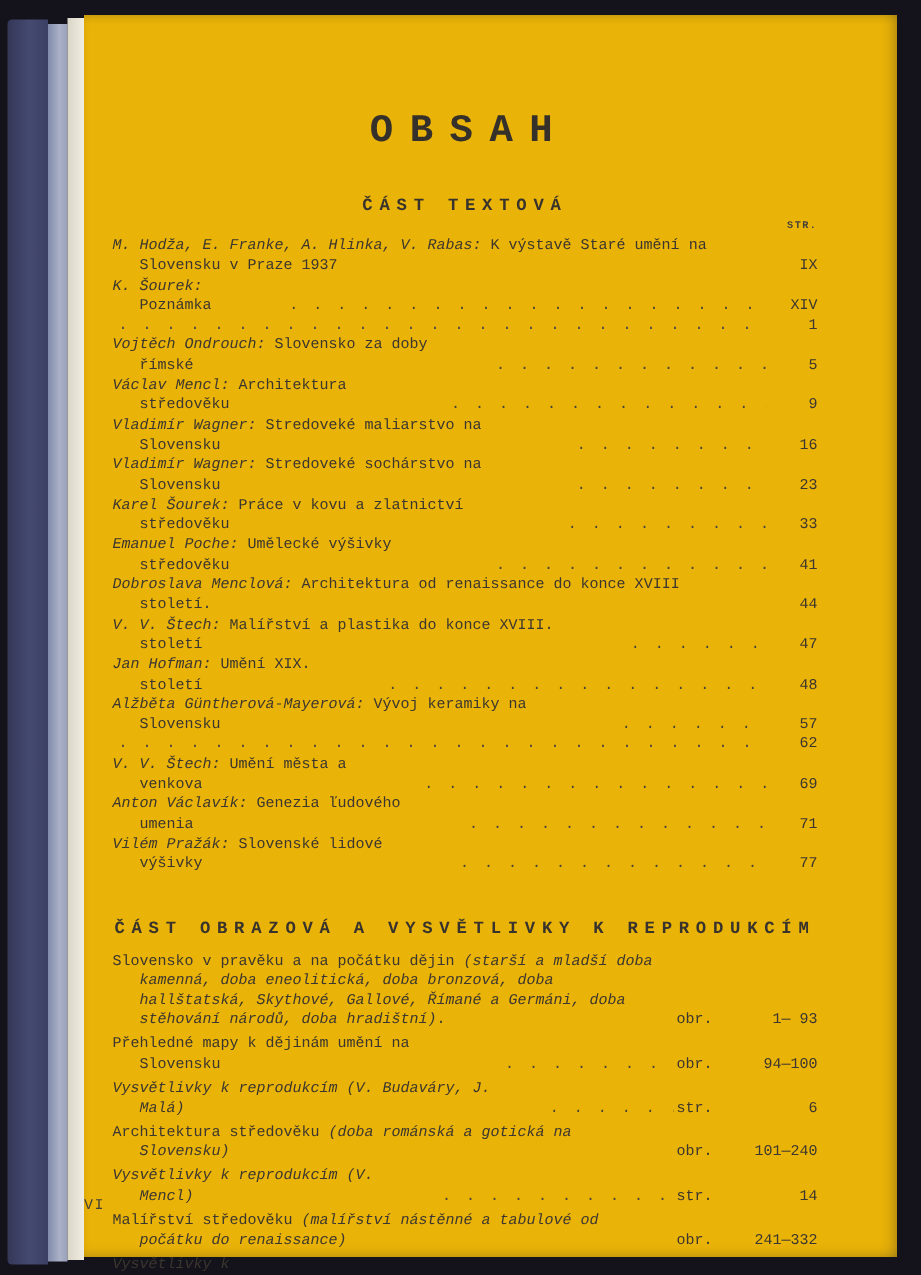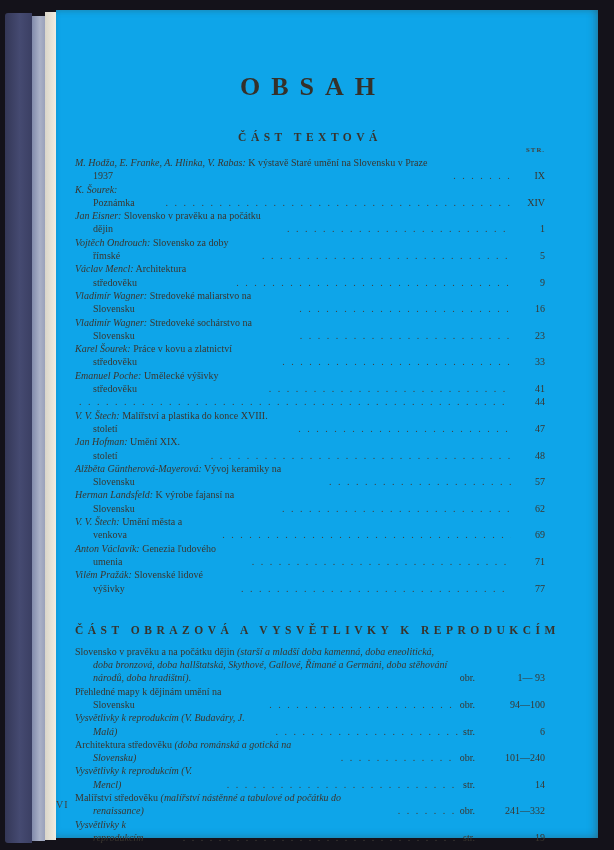--- a/index.html
+++ b/index.html
@@ -9,22 +9,23 @@
     font-family:"Liberation Serif","DejaVu Serif",serif;
     color:#3b362f;
   }
   
   .spine-navy{position:absolute;left:5px;top:13px;bottom:7px;width:27px;background:linear-gradient(90deg,#343757,#454a71 55%,#3b3f63);border-radius:3px 0 0 3px;}
   .spine-blue{position:absolute;left:32px;top:16px;bottom:9px;width:13px;background:linear-gradient(90deg,#828bab,#aab1c7 60%,#99a1ba);}
   .page-edge{position:absolute;left:45px;top:12px;bottom:10px;width:11px;background:linear-gradient(90deg,#d9d5c9,#f1ede1);}
   
   .page{
     position:absolute;left:56px;right:16px;top:10px;bottom:12px;
-    background:#0ea5e9;
+    background:#eab308;
     box-shadow:inset -7px 0 9px -5px rgba(70,58,42,.35), inset 0 -5px 8px -4px rgba(70,58,42,.28), inset 0 5px 6px -4px rgba(70,58,42,.22);
+    font-family:Liberation Mono, monospace;
   }
   .content{position:absolute;left:19px;right:53px;top:62px;}
   .page-title{
     text-align:center;font-size:26px;font-weight:bold;letter-spacing:11px;
     color:#35312a;margin:0 0 0 6px;
   }
   .section-heading{
     text-align:center;font-size:11.5px;font-weight:bold;letter-spacing:4.5px;
     color:#38332c;margin-top:29px;white-space:nowrap;
   }
@@ -38,21 +39,21 @@
   .txt{flex:0 1 auto;min-width:0;text-indent:-18px;padding-left:18px;}
   .em{font-style:italic;margin-top:24px;}
   .dots{flex:1 1 auto;flex-shrink:500;min-width:0;overflow:hidden;white-space:nowrap;color:#46413a;margin:0 2px 0 4px;}
   .dots::after{
     content:". . . . . . . . . . . . . . . . . . . . . . . . . . . . . . . . . . . . . . . . . . . . . . . . . . . . . . . . . . . . . . . . . . . . . .";
     letter-spacing:2px;
   }
   .ref{white-space:nowrap;flex-shrink:0;}
   .pnum{display:inline-block;min-width:32px;text-align:right;}
   .rlabel:not(:empty){margin-right:20px;}
-  .rnum{display:inline-block;min-width:50px;text-align:right;}
+  .rnum{display:inline-block;min-width:50px;text-align:right;margin-top:16px;}
   .rnum:empty{min-width:0;}
   .line2{display:block;text-align:right;}
   .footer-pagenum{
     position:absolute;left:0;right:0;bottom:28px;
     font-size:10px;letter-spacing:1px;color:#45403a;
   }
 </style>
 </head>
 <body>
 
@@ -78,22 +79,20 @@
         </div>
 
         <div class="row">
           <span class="txt"><span class="em">K. Šourek:</span>
 <span>Poznámka</span></span>
           <span class="dots"></span>
           <span class="ref"><span class="pnum">XIV</span></span>
         </div>
 
         <div class="row">
-          <span class="txt"><span class="em">Jan Eisner:</span>
-<span>Slovensko v pravěku a na počátku dějin</span></span>
           <span class="dots"></span>
           <span class="ref"><span class="pnum">1</span></span>
         </div>
 
         <div class="row">
           <span class="txt"><span class="em">Vojtěch Ondrouch:</span>
 <span>Slovensko za doby římské</span></span>
           <span class="dots"></span>
           <span class="ref"><span class="pnum">5</span></span>
         </div>
@@ -127,20 +126,22 @@
         </div>
 
         <div class="row">
           <span class="txt"><span class="em">Emanuel Poche:</span>
 <span>Umělecké výšivky středověku</span></span>
           <span class="dots"></span>
           <span class="ref"><span class="pnum">41</span></span>
         </div>
 
         <div class="row">
+          <span class="txt"><span class="em">Dobroslava Menclová:</span>
+<span>Architektura od renaissance do konce XVIII století.</span></span>
           <span class="dots"></span>
           <span class="ref"><span class="pnum">44</span></span>
         </div>
 
         <div class="row">
           <span class="txt"><span class="em">V. V. Štech:</span>
 <span>Malířství a plastika do konce XVIII. století</span></span>
           <span class="dots"></span>
           <span class="ref"><span class="pnum">47</span></span>
         </div>
@@ -153,22 +154,20 @@
         </div>
 
         <div class="row">
           <span class="txt"><span class="em">Alžběta Güntherová-Mayerová:</span>
 <span>Vývoj keramiky na Slovensku</span></span>
           <span class="dots"></span>
           <span class="ref"><span class="pnum">57</span></span>
         </div>
 
         <div class="row">
-          <span class="txt"><span class="em">Herman Landsfeld:</span>
-<span>K výrobe fajansí na Slovensku</span></span>
           <span class="dots"></span>
           <span class="ref"><span class="pnum">62</span></span>
         </div>
 
         <div class="row">
           <span class="txt"><span class="em">V. V. Štech:</span>
 <span>Umění města a venkova</span></span>
           <span class="dots"></span>
           <span class="ref"><span class="pnum">69</span></span>
         </div>

